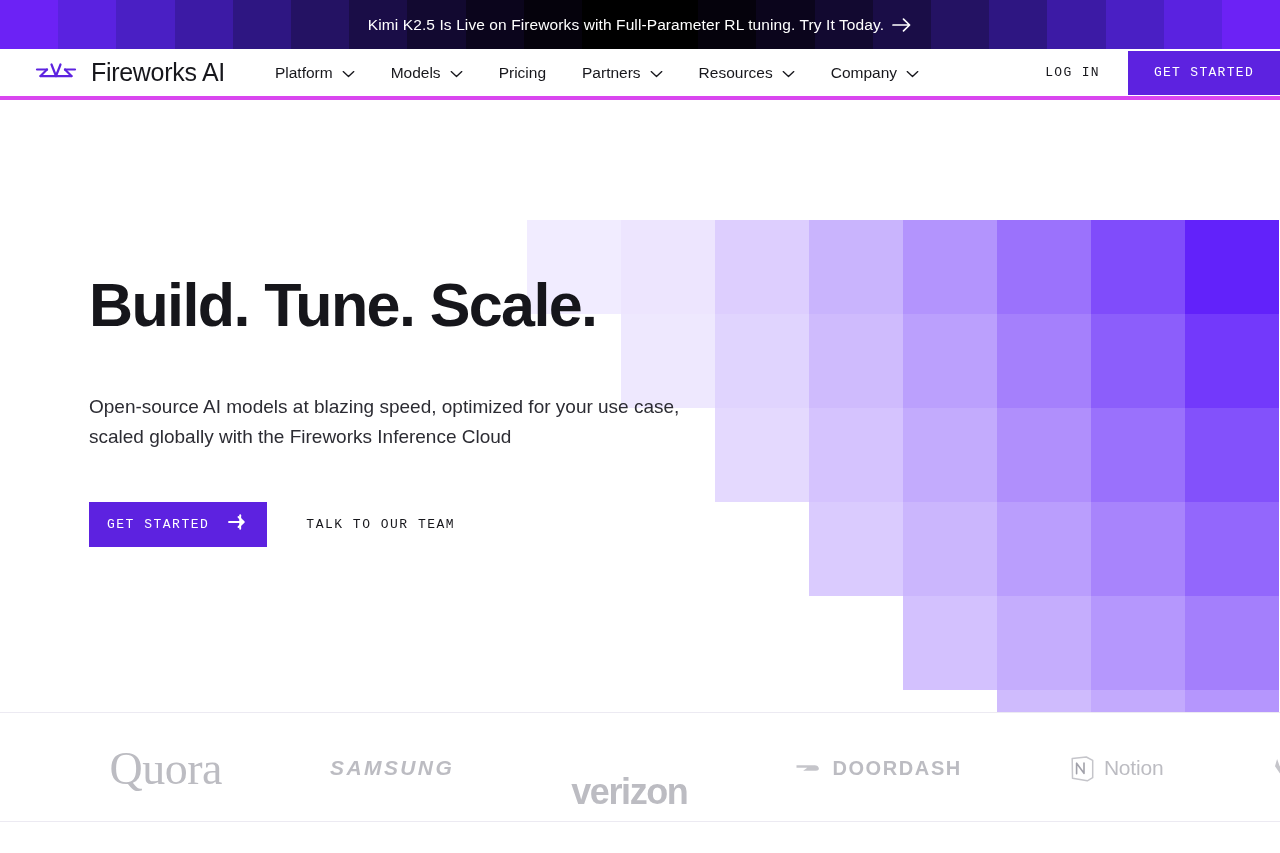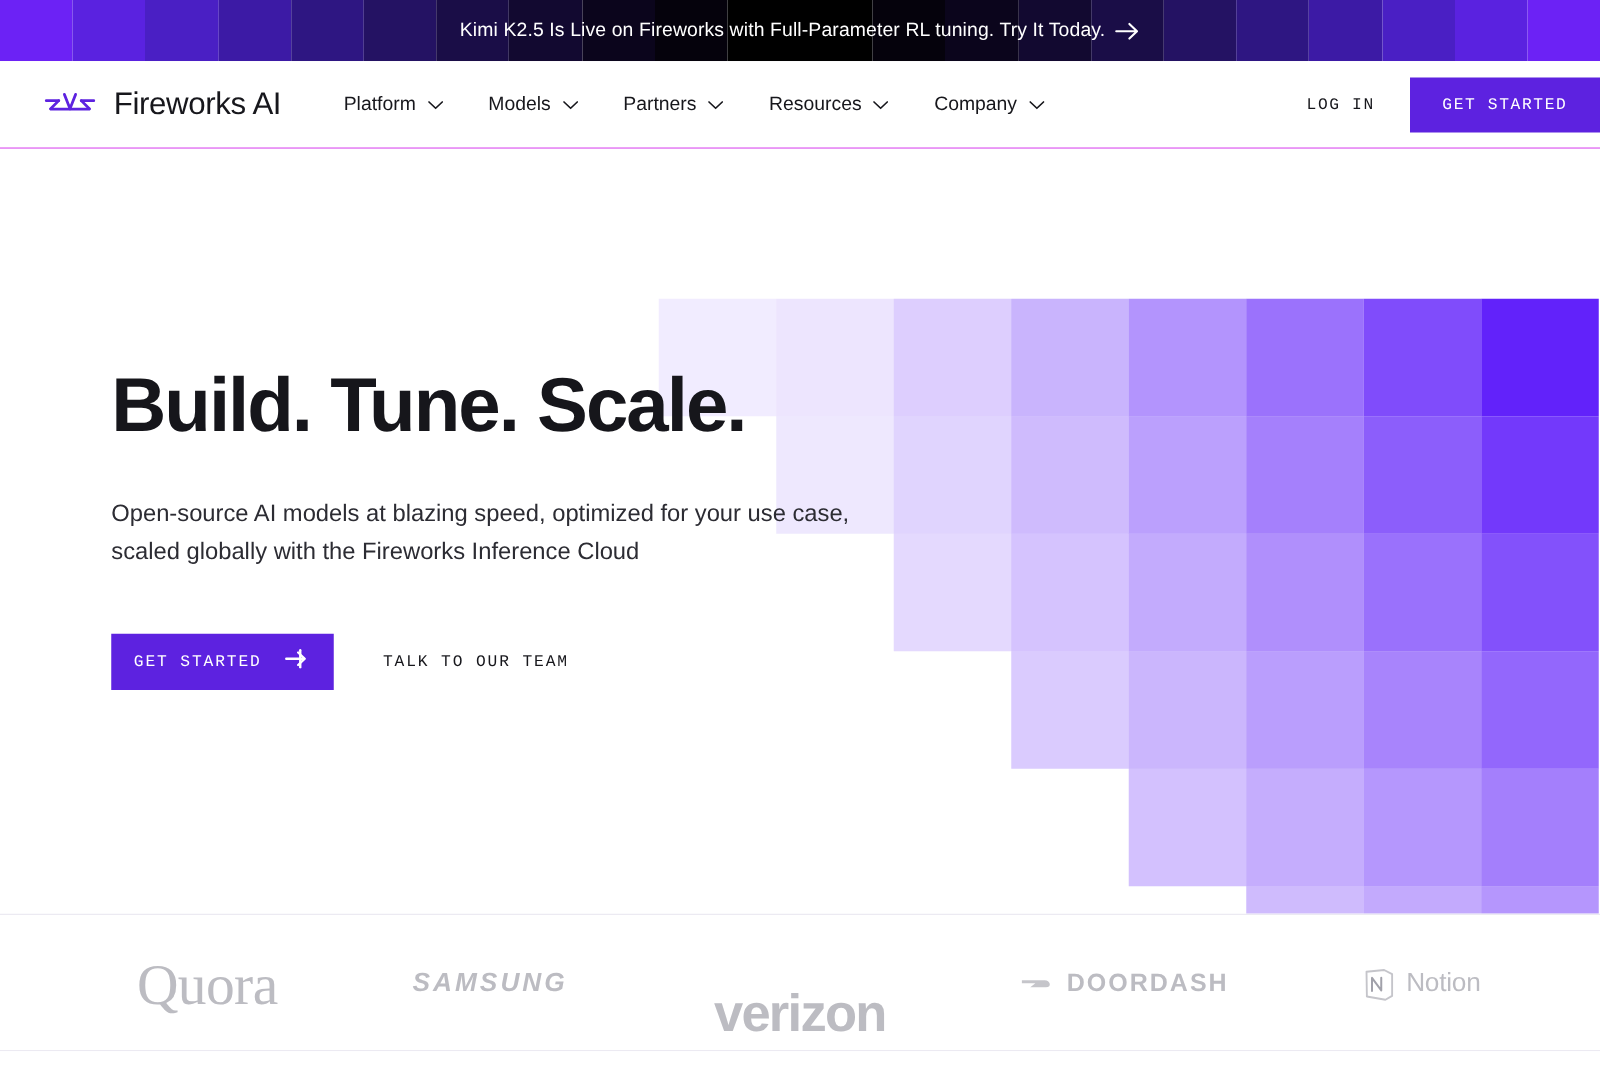--- a/index.html
+++ b/index.html
@@ -34,24 +34,24 @@
     color: #ffffff;
     font-size: 15.5px;
     letter-spacing: .1px;
     white-space: nowrap;
   }
   .banner-arrow { display: flex; align-items: center; }
 
   
   .nav {
     position: relative;
-    height: 70px;
+    height: 51px;
     display: flex; align-items: center;
     background: #fff;
-    border-bottom: 1px solid #d946ef;
+    border-bottom: 4px solid #d946ef;
     padding-left: 33px;
     overflow: hidden;
     white-space: nowrap;
   }
   .brand { display: flex; align-items: center; gap: 12px; cursor: pointer; }
   .brand-mark { width: 46px; height: 26px; display: block; }
   .brand-name {
     font-size: 25px; color: #17171c; letter-spacing: -.3px;
     font-weight: 400;
   }
@@ -103,21 +103,21 @@
   }
   .hero-title {
     margin-top: 173px;
     font-size: 61px;
     line-height: 1.06;
     font-weight: 700;
     letter-spacing: -1.6px;
     color: #16161b;
   }
   .hero-sub {
-    margin-top: 40px;
+    margin-top: 54px;
     font-size: 19px;
     line-height: 30px;
     color: #2c2c33;
     max-width: 625px;
   }
   .hero-actions {
     margin-top: 50px;
     display: flex; align-items: center;
   }
   .btn-primary {
@@ -160,21 +160,21 @@
   }
   .logo-cell {
     display: flex; align-items: center; gap: 9px;
     color: #b9b9bf;
     white-space: nowrap;
     opacity: .95;
   }
   .lg-cresta { font-size: 25px; font-weight: 700; letter-spacing: 1.2px; font-family: "Liberation Serif", serif; }
   .lg-quora  { font-size: 46px; font-family: "Liberation Serif", serif; letter-spacing: -.5px; text-align: center; }
   .lg-samsung{ font-size: 21px; font-weight: 700; letter-spacing: 2.4px; font-style: italic; }
-  .lg-verizon{ font-size: 42px; font-weight: 700; letter-spacing: -1.4px; margin-top: 48px; }
+  .lg-verizon{ font-size: 36px; font-weight: 700; letter-spacing: -1.4px; margin-top: 48px; }
   .lg-doordash{ font-size: 20px; font-weight: 600; letter-spacing: 1.6px; }
   .lg-notion { font-size: 21px; letter-spacing: -.2px; }
   .lg-gitlab { font-size: 29px; font-weight: 600; letter-spacing: -.6px; }
 
   
   .next-section {
     height: 72px;
     background: #fff;
     position: relative;
     overflow: hidden;
@@ -242,20 +242,23 @@
           <span class="nav-item-label">Platform</span>
           <span class="chev"><svg width="13" height="8" viewBox="0 0 13 8" fill="none">
               <path d="M1.2 1.6L6.5 6.6L11.8 1.6" stroke="#17171c" stroke-width="1.35" stroke-linecap="round" stroke-linejoin="round"></path>
             </svg></span>
         </div>
         <div class="nav-item">
           <span class="nav-item-label">Models</span>
           <span class="chev"><svg width="13" height="8" viewBox="0 0 13 8" fill="none">
               <path d="M1.2 1.6L6.5 6.6L11.8 1.6" stroke="#17171c" stroke-width="1.35" stroke-linecap="round" stroke-linejoin="round"></path>
             </svg></span>
+        </div>
+        <div class="nav-item">
+          <span class="nav-item-label">Pricing</span>
         </div>
         <div class="nav-item">
           <span class="nav-item-label">Partners</span>
           <span class="chev"><svg width="13" height="8" viewBox="0 0 13 8" fill="none">
               <path d="M1.2 1.6L6.5 6.6L11.8 1.6" stroke="#17171c" stroke-width="1.35" stroke-linecap="round" stroke-linejoin="round"></path>
             </svg></span>
         </div>
         <div class="nav-item">
           <span class="nav-item-label">Resources</span>
           <span class="chev"><svg width="13" height="8" viewBox="0 0 13 8" fill="none">

